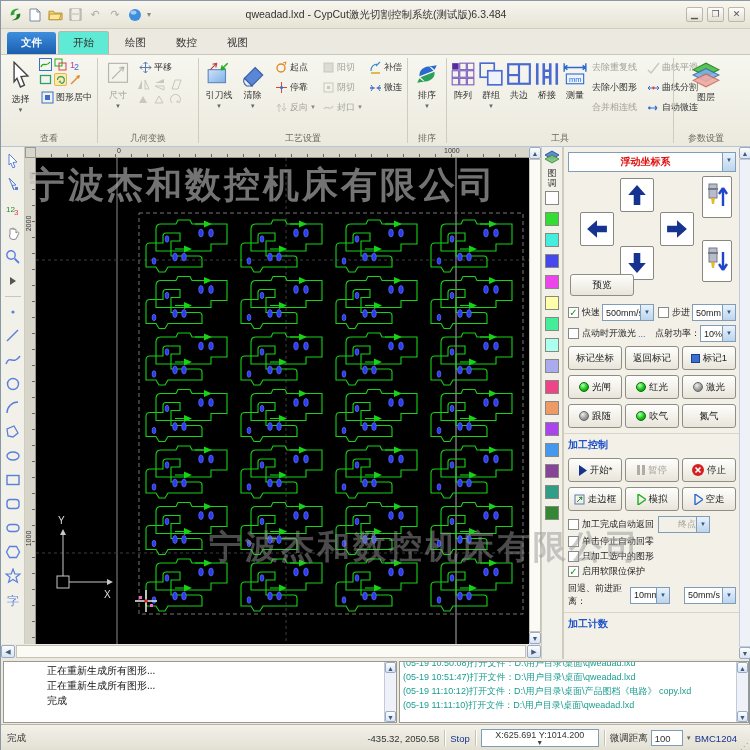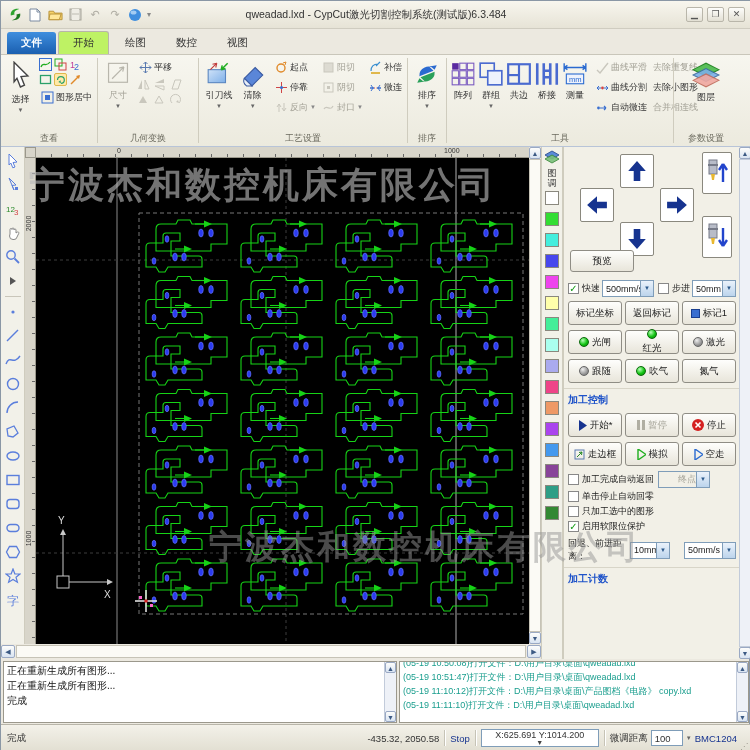--- a/index.html
+++ b/index.html
@@ -17,21 +17,21 @@
   #title-text { position:absolute; left:0; right:0; text-align:center; font-size:10.5px; color:#333; pointer-events:none; }
   .winbtns { margin-left:auto; display:flex; gap:4px; padding-right:6px; z-index:3; }
   .winbtn { width:17px; height:15px; border:1px solid #b9b6aa; background:linear-gradient(#fdfdfb,#e3e0d4);
     font-size:9px; line-height:13px; text-align:center; color:#555; border-radius:2px; }
 
   
   #tabrow { position:absolute; left:0; top:28px; width:750px; height:26px; background:#ece9e0;
     border-bottom:1px solid #c9c6ba; display:flex; align-items:flex-end; padding-left:6px; }
   .tab { padding:4px 14px; font-size:10.5px; color:#333; margin-right:2px; border-radius:3px 3px 0 0; }
   .tab-file { background:linear-gradient(#3f8ede,#1a5fb0); color:#fff; font-weight:bold; }
-  .tab.active { background:#bef264; border:1px solid #b8b5a9; border-bottom:none;font-family:Liberation Serif, serif; }
+  .tab.active { background:#5eead4; border:1px solid #b8b5a9; border-bottom:none;font-family:Liberation Serif, serif; }
 
   
   #ribbon { position:absolute; left:0; top:54px; width:750px; height:92px;
     background:linear-gradient(#f7f6ef,#eceade); border-bottom:1px solid #b8c4d8; display:flex; }
   .rgroup { display:flex; flex-direction:column; height:100%; }
   .rgroup-body { flex:1; display:flex; align-items:flex-start; padding:3px 3px 0 3px; gap:2px; }
   .rgroup-label { height:15px; text-align:center; font-size:9px; color:#6b6a5e; line-height:14px; }
   .rsep { width:1px; background:#cfccbe; margin:3px 0; }
   .rbig { width:40px; height:70px; display:flex; flex-direction:column; align-items:center; justify-content:flex-start;
     padding-top:3px; gap:2px; border-radius:3px; }
@@ -96,21 +96,21 @@
   .cb { width:11px; height:11px; background:#fff; border:1px solid #888; flex:0 0 11px; font-size:10px; line-height:9px;
     text-align:center; color:#129a12; font-weight:bold; margin-right:3px; }
   .led { width:10px; height:10px; border-radius:50%; flex:0 0 10px; }
   .led.on { background:radial-gradient(circle at 35% 30%, #b8ffb8, #15c515 55%, #077a07); border:1px solid #0a6a0a; }
   .led.off { background:radial-gradient(circle at 35% 30%, #eee, #999 60%, #666); border:1px solid #666; }
   .section-label { color:#1f53c9; font-weight:bold; font-size:10px; border-top:1px solid #d8d5c8; padding:4px 2px 3px 4px; margin:2px -3px 3px -4px; }
   .btnrow { display:flex; gap:3px; margin-bottom:5px; }
   .btnrow .pbtn { flex:1; height:24px; }
 
   
-  #log-left { position:absolute; left:2px; top:660px; width:394px; height:62px; background:#fff; border:1px solid #9b988c; overflow:hidden; display:flex; }
+  #log-left { position:absolute; left:2px; top:660px; width:394px; height:62px; background:#fff; border:1px solid #9b988c; overflow:hidden; display:flex;padding-left:40px; }
   #log-right { position:absolute; left:398px; top:660px; width:350px; height:62px; background:#fff; border:1px solid #9b988c; overflow:hidden; display:flex; }
   .loglines { flex:1; padding:1px 3px; overflow:hidden; }
   #log-left .loglines div { font-size:10px; color:#111; line-height:15px; white-space:nowrap; }
   #log-right .loglines div { font-size:9px; color:#1a9e8e; line-height:14px; white-space:nowrap; }
   #log-right .loglines div:first-child { margin-top:-7px; }
   .logsb { width:12px; display:flex; flex-direction:column; justify-content:space-between; background:#eef1f7; border-left:1px solid #c2cbda; }
   .logsb .sb-arrow { width:11px; height:11px; line-height:11px; }
 
   
   #statusbar { position:absolute; left:0; top:723px; width:750px; height:27px; background:linear-gradient(#f3f1e9,#e2dfd2);
@@ -430,52 +430,52 @@
           <span class="blabel">桥接</span>
         </div>
         <div class="rbig" style="width:34px;">
           <svg width="26" height="26" viewBox="0 0 24 24">
               <path d="M2 6 H22 M2 2 V10 M22 2 V10 M2 6 l3 -2 M2 6 l3 2 M22 6 l-3 -2 M22 6 l-3 2" stroke="#2a6ad0" fill="none" stroke-width="1.3"></path>
               <rect x="4" y="12" width="16" height="9" fill="#eef2fc" stroke="#2a6ad0"></rect>
               <text x="6.5" y="19.5" font-size="7" fill="#2a6ad0">mm</text>
             </svg>
           <span class="blabel">测量</span>
         </div>
-        <div class="smallcol" style="margin-left:4px;">
-          <div class="rsmall disabled">
-            <span class="si"><svg viewBox="0 0 13 13">
-                  <path d="M1 9 L4 12 L12 2" fill="none" stroke="#c9c7bd" stroke-width="1.4"></path>
-                </svg></span>
-            <span>曲线平滑</span>
-          </div>
-          <div class="rsmall">
-            <span class="si"><svg viewBox="0 0 13 13">
-                  <path d="M1 7 h4 M8 7 h4 M1 7 l2 -2 M1 7 l2 2 M12 7 l-2 -2 M12 7 l-2 2" stroke="#3a6fd0" fill="none"></path>
-                  <circle cx="6.5" cy="7" r="1.4" fill="#d04545"></circle>
-                </svg></span>
-            <span>曲线分割</span>
-          </div>
-          <div class="rsmall">
-            <span class="si"><svg viewBox="0 0 13 13">
-                  <circle cx="2.5" cy="7" r="1.4" fill="#3a6fd0"></circle>
-                  <path d="M4 7 h6 M10 7 l-2 -2 M10 7 l-2 2" stroke="#3a6fd0" fill="none" stroke-width="1.2"></path>
-                </svg></span>
-            <span>自动微连</span>
-          </div>
-        </div>
         <div class="smallcol">
           <div class="rsmall disabled">
               <span>去除重复线</span>
             </div>
           <div class="rsmall">
               <span>去除小图形</span>
             </div>
           <div class="rsmall disabled">
               <span>合并相连线</span>
             </div>
+        </div>
+        <div class="smallcol" style="margin-left:4px;">
+          <div class="rsmall disabled">
+            <span class="si"><svg viewBox="0 0 13 13">
+                  <path d="M1 9 L4 12 L12 2" fill="none" stroke="#c9c7bd" stroke-width="1.4"></path>
+                </svg></span>
+            <span>曲线平滑</span>
+          </div>
+          <div class="rsmall">
+            <span class="si"><svg viewBox="0 0 13 13">
+                  <path d="M1 7 h4 M8 7 h4 M1 7 l2 -2 M1 7 l2 2 M12 7 l-2 -2 M12 7 l-2 2" stroke="#3a6fd0" fill="none"></path>
+                  <circle cx="6.5" cy="7" r="1.4" fill="#d04545"></circle>
+                </svg></span>
+            <span>曲线分割</span>
+          </div>
+          <div class="rsmall">
+            <span class="si"><svg viewBox="0 0 13 13">
+                  <circle cx="2.5" cy="7" r="1.4" fill="#3a6fd0"></circle>
+                  <path d="M4 7 h6 M10 7 l-2 -2 M10 7 l-2 2" stroke="#3a6fd0" fill="none" stroke-width="1.2"></path>
+                </svg></span>
+            <span>自动微连</span>
+          </div>
         </div>
       </div>
       <div class="rgroup-label">工具</div>
     </div>
     <div class="rsep"></div>
 
     <div class="rgroup" style="width:64px;">
       <div class="rgroup-body" style="justify-content:center;">
         <div class="rbig">
           <svg width="30" height="28" viewBox="0 0 28 26">
@@ -722,20 +722,24 @@
         <div class="swatch" style="background: rgb(238, 153, 102);"></div>
         <div class="swatch" style="background: rgb(170, 68, 238);"></div>
         <div class="swatch" style="background: rgb(68, 153, 238);"></div>
         <div class="swatch" style="background: rgb(136, 68, 153);"></div>
         <div class="swatch" style="background: rgb(46, 158, 134);"></div>
         <div class="swatch" style="background: rgb(51, 136, 51);"></div>
       </div>
   </div>
 
   <div id="right-panel">
+    <div class="combo" id="coord-combo">
+      <span class="ctext">浮动坐标系</span>
+      <span class="cdd">▼</span>
+    </div>
 
     <div id="jog">
       <div class="jogbtn" style="left:52px;top:2px;width:34px;height:34px;">
         <svg width="22" height="22" viewBox="0 0 20 20">
             <path d="M10 1 L18 10 H13 V19 H7 V10 H2 Z" fill="#16338f"></path>
           </svg>
       </div>
       <div class="jogbtn" style="left:12px;top:36px;width:34px;height:34px;">
         <svg width="22" height="22" viewBox="0 0 20 20">
             <path d="M1 10 L10 2 V7 H19 V13 H10 V18 Z" fill="#16338f"></path>
@@ -781,41 +785,52 @@
       </div>
       <span style="flex:1"></span>
       <span class="cb"></span>
       <span>步进</span>
       <div class="combo" style="width:44px;margin-left:2px;">
         <span class="ctext">50mm</span>
           <span class="cdd">▼</span>
       </div>
     </div>
 
+    <div class="row">
+      <span class="cb"></span>
+      <span>点动时开激光</span>
+      <span style="color:#2a6ad0;margin:0 2px;">...</span>
+      <span style="flex:1"></span>
+      <span>点射功率：</span>
+      <div class="combo" style="width:36px;">
+        <span class="ctext">10%</span>
+          <span class="cdd">▼</span>
+      </div>
+    </div>
 
     <div class="btnrow">
       <div class="pbtn">
           <span>标记坐标</span>
         </div>
       <div class="pbtn">
           <span>返回标记</span>
         </div>
       <div class="pbtn">
         <span style="width:9px;height:9px;background:#3a6fd0;border:1px solid #1a3f90;"></span>
         <span>标记1</span>
       </div>
     </div>
 
     <div id="toggles">
         <div class="btnrow">
           <div class="pbtn" style="height: 24px;">
             <span class="led on"></span>
             <span>光闸</span>
           </div>
-          <div class="pbtn" style="height: 24px; flex-direction: column;">
+          <div class="pbtn" style="height: 24px;">
             <span class="led on"></span>
             <span>红光</span>
           </div>
           <div class="pbtn" style="height: 24px;">
             <span class="led off"></span>
             <span>激光</span>
           </div>
         </div>
         <div class="btnrow">
           <div class="pbtn" style="height: 24px;">

